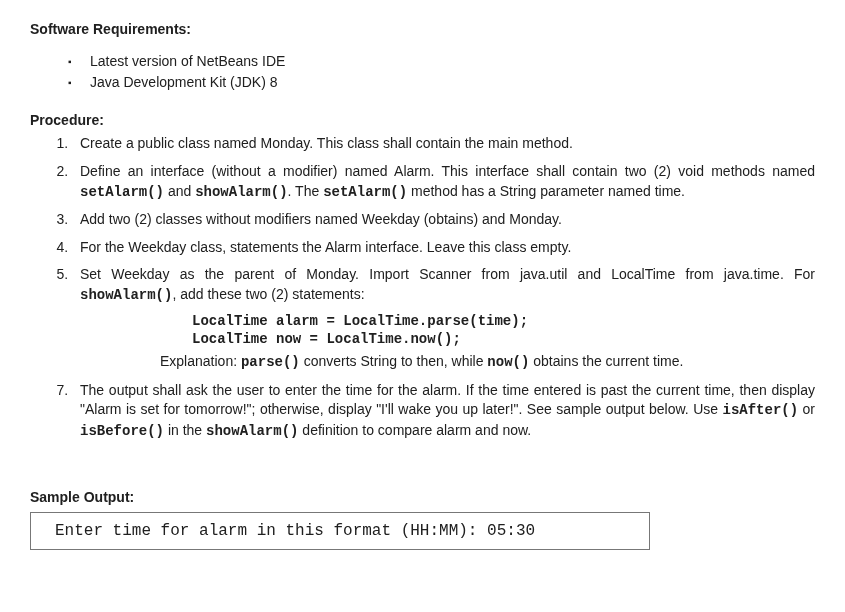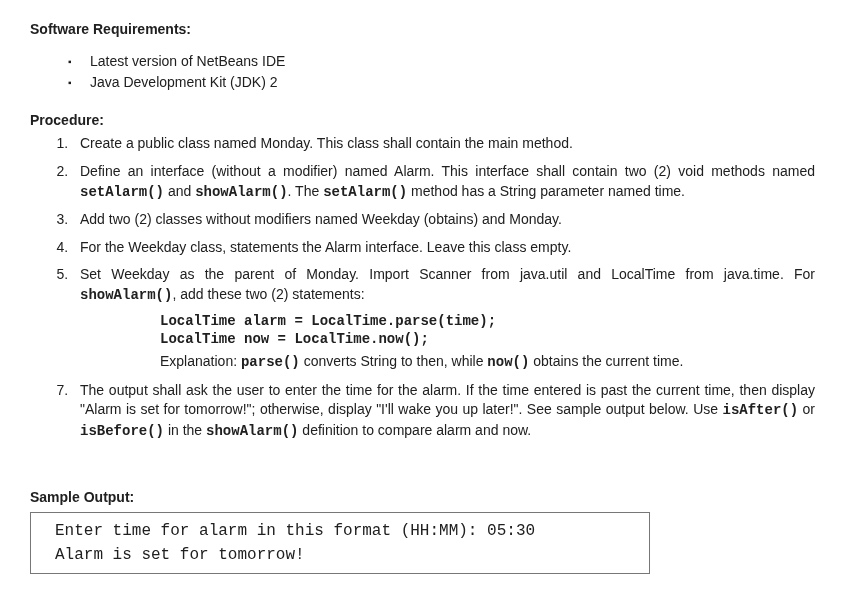--- a/index.html
+++ b/index.html
@@ -47,21 +47,21 @@
       font-weight: bold;
     }
     .bold {
       font-weight: normal;
     }
     .italic {
     }
     .code-block {
       font-family: "Courier New", monospace;
       font-weight: bold;
-      margin-left: 80px;
+      margin-left: 112px;
       margin-top: 6px;
       margin-bottom: 4px;
       white-space: pre;
       line-height: 1.3;
     }
     .explanation {
       margin-left: 80px;
       margin-bottom: 6px;
     }
     .sample-box {
@@ -75,21 +75,21 @@
     }
   </style>
 </head>
 <body>
 
 
 
 <div class="section-title">Software Requirements:</div>
 <ul class="bullet-list">
   <li>Latest version of NetBeans IDE</li>
-  <li>Java Development Kit (JDK) 2</li>
+  <li>Java Development Kit (JDK) 8</li>
 </ul>
 
 <div class="section-title">Procedure:</div>
 <ol class="num-list">
   <li>
     <span>Create a public class named </span><span class="bold">Monday</span><span>. This class shall contain the main method.</span>
   </li>
   <li>
     <span>Define an interface (without a modifier) named </span><span class="bold">Alarm</span><span>. This interface shall contain two (2) void methods named </span><span class="code-inline">setAlarm()</span><span> and </span><span class="code-inline">showAlarm()</span><span>. The </span><span class="code-inline">setAlarm()</span><span> method has a </span><span class="bold">String</span><span> parameter named </span><span class="bold">time</span><span>.</span>
   </li>
@@ -109,17 +109,16 @@
   </li>
   <li value="7">
     <span>The output shall ask the user to enter the time for the alarm. If the time entered is past the current time, then display </span><span class="bold">"Alarm is set for tomorrow!"</span><span>; otherwise, display </span><span class="bold">"I'll wake you up later!"</span><span>. See sample output below. Use </span><span class="code-inline">isAfter()</span><span> or </span><span class="code-inline">isBefore()</span><span> in the </span><span class="code-inline">showAlarm()</span><span> definition to compare </span><span class="bold">alarm</span><span> and </span><span class="bold">now</span><span>.</span>
   </li>
 </ol>
 
 <br><br>
 <div class="section-title">Sample Output:</div>
 <div class="sample-box">
   <div>Enter time for alarm in this format (HH:MM): 05:30</div>
-  <div>Alarm is set for tomorrow!</div>
 </div>
 
 
 
 
 </body></html>

